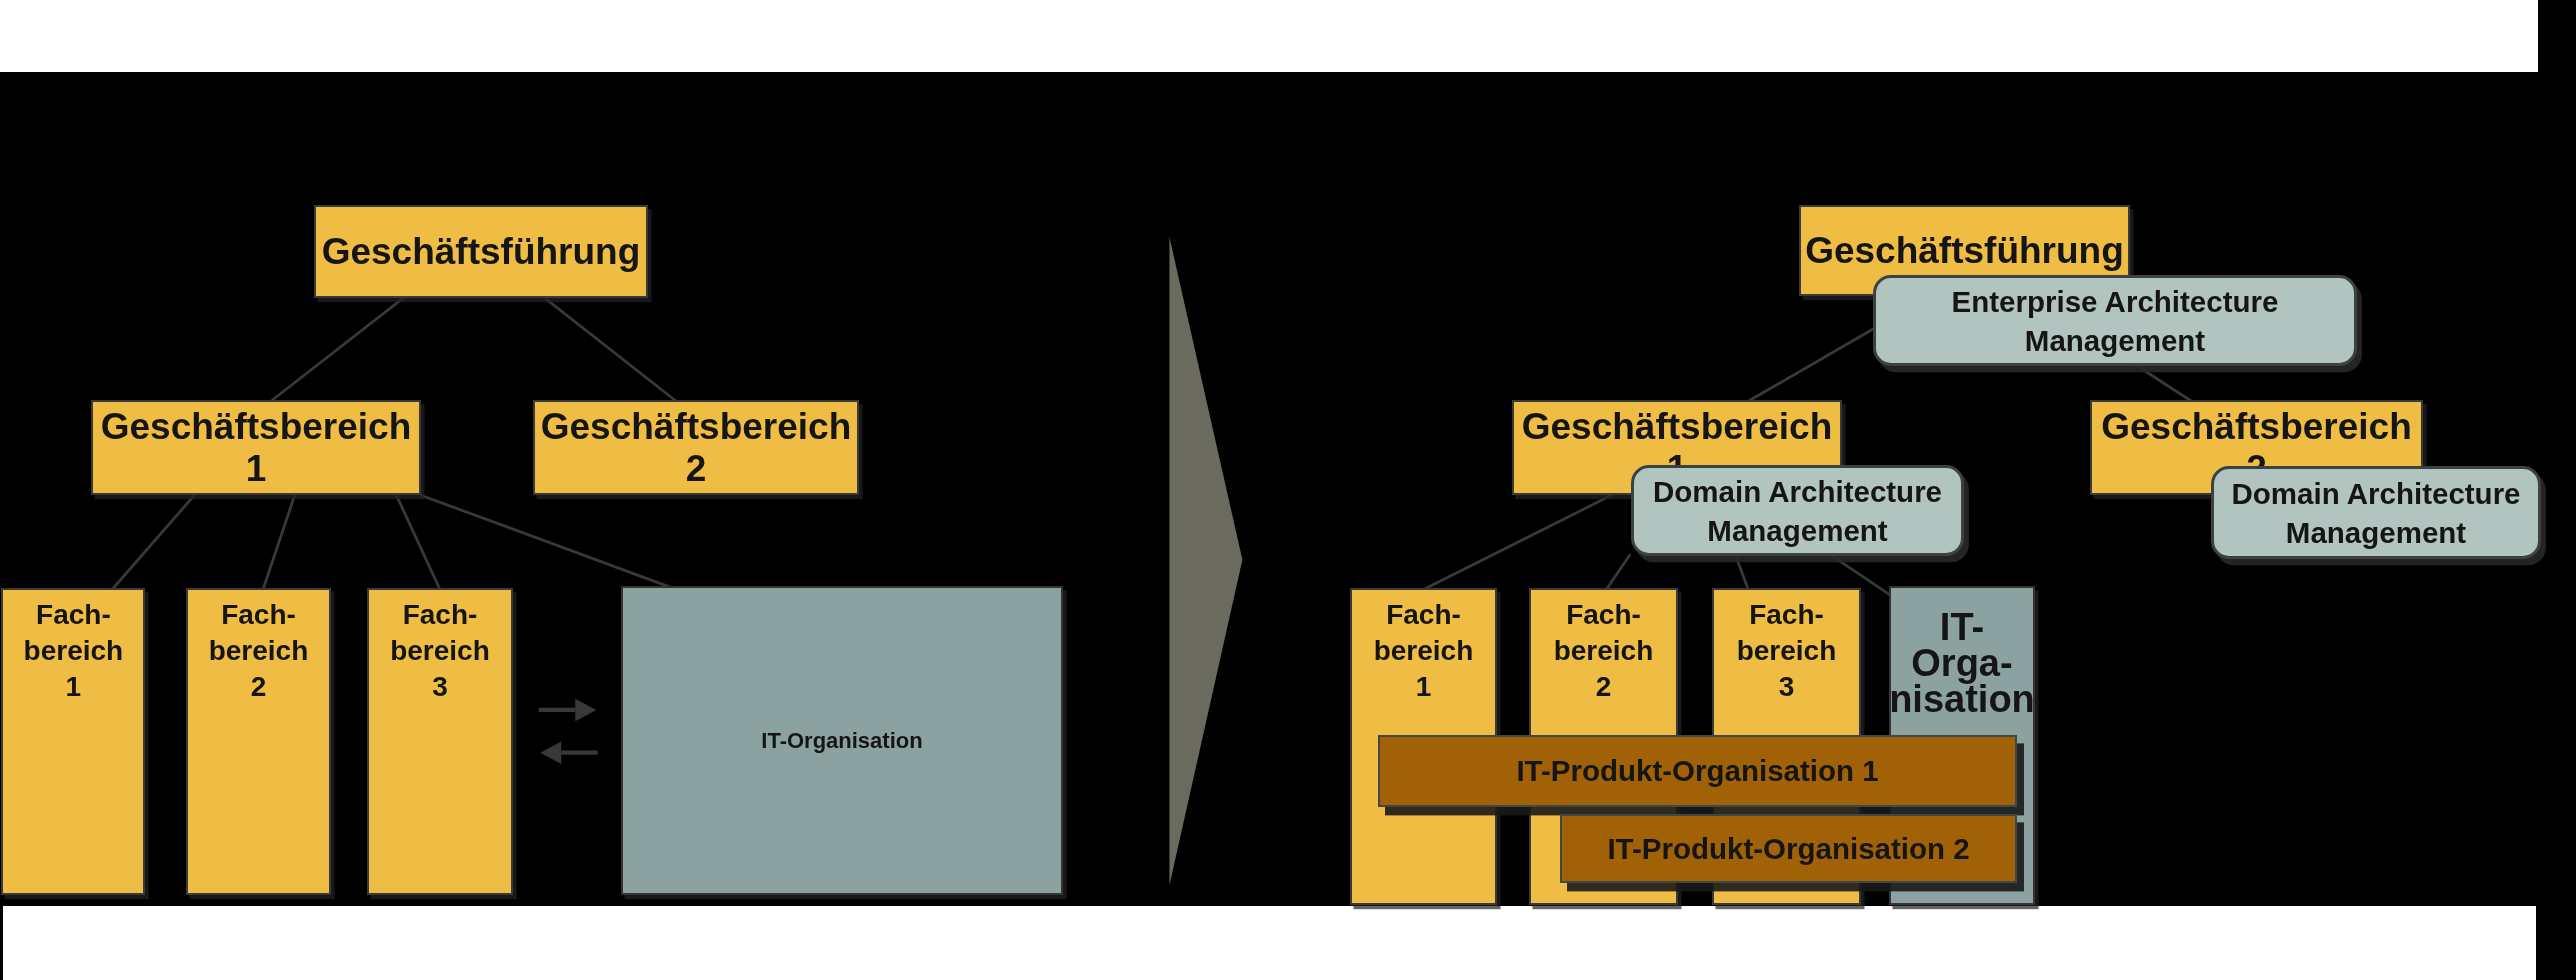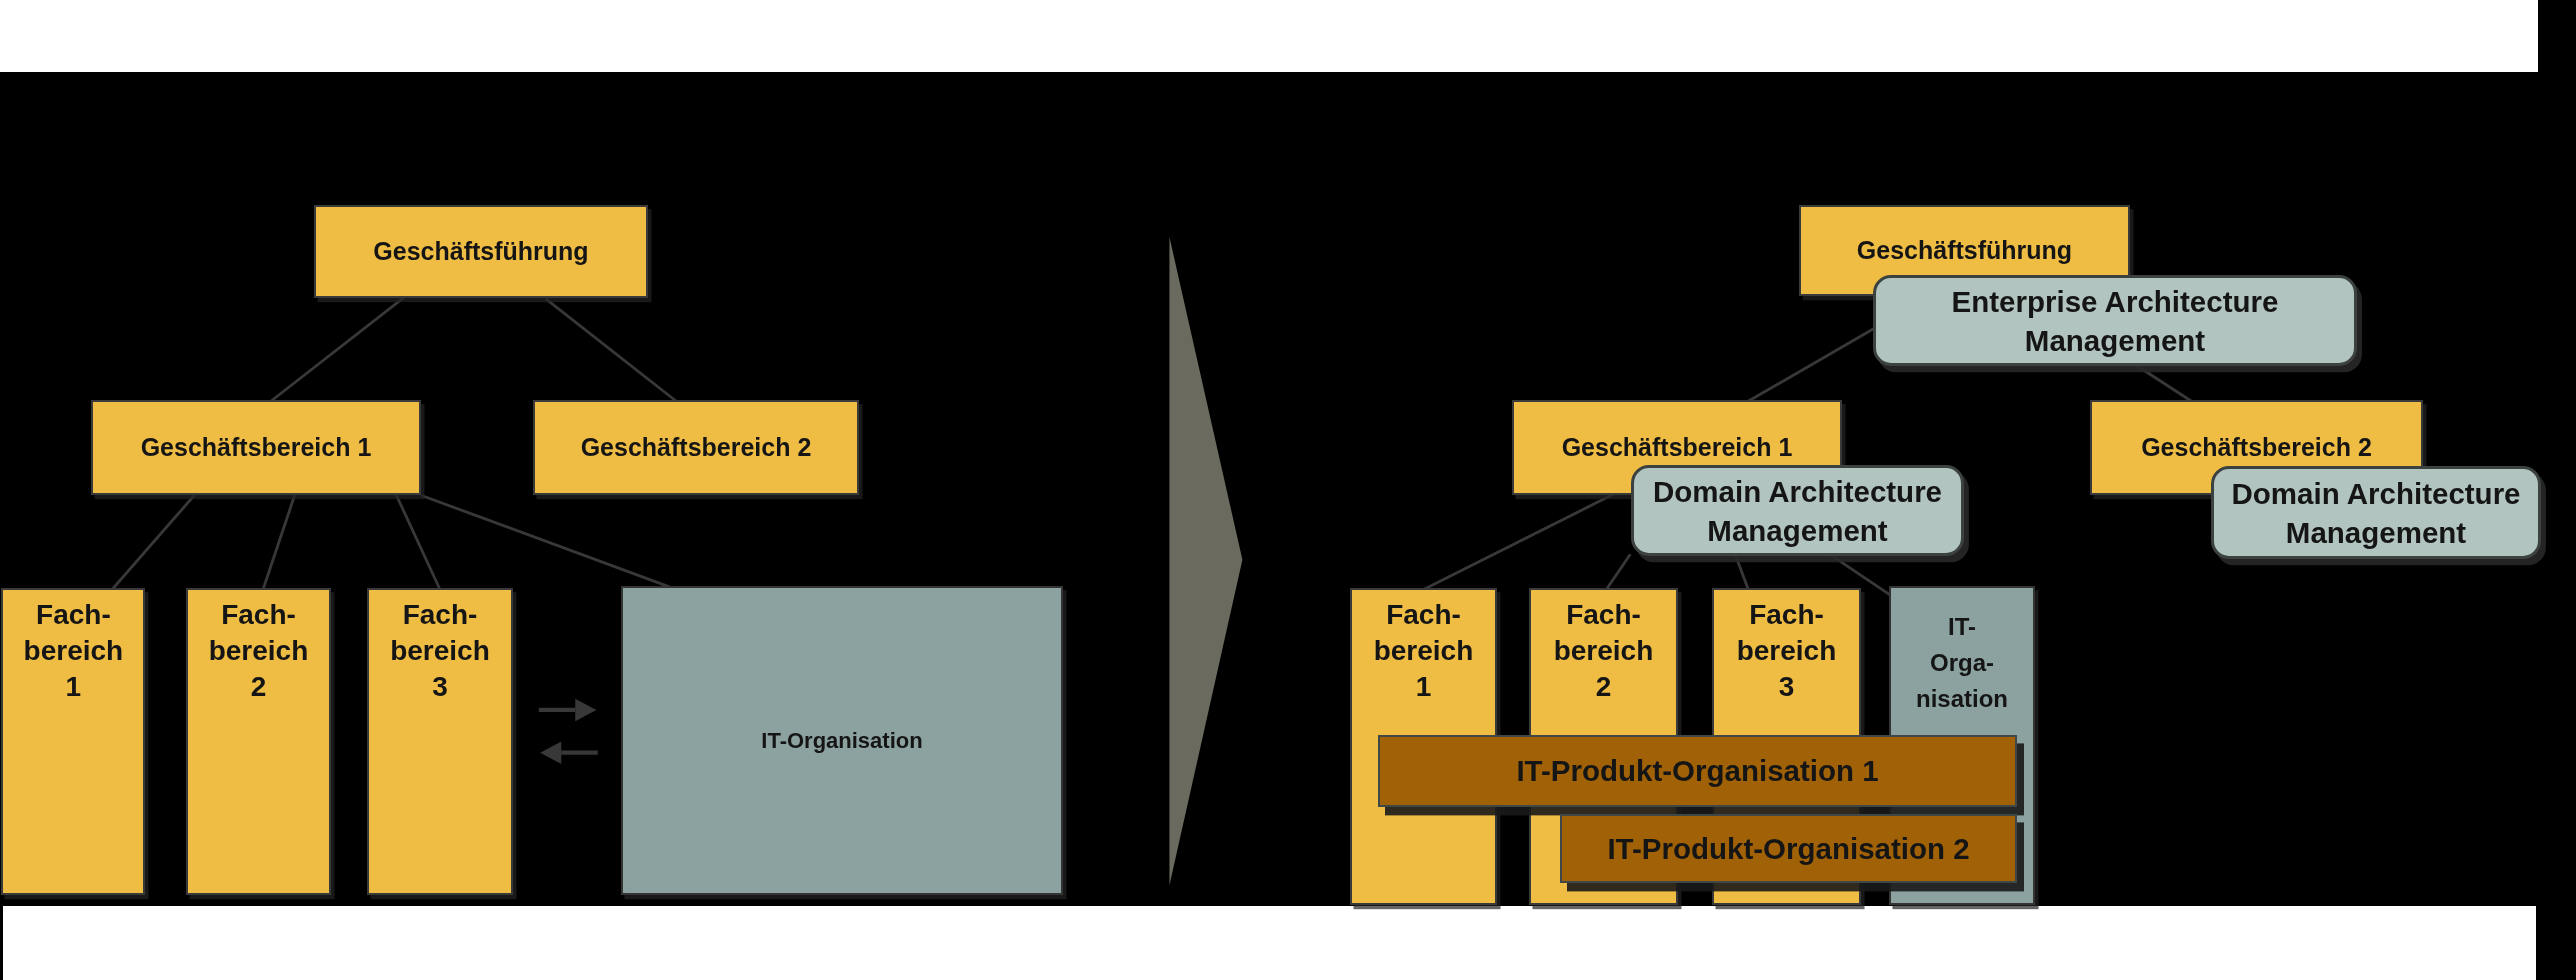--- a/index.html
+++ b/index.html
@@ -4,21 +4,21 @@
 <style>
   html,body{margin:0;padding:0;background:#000;}
   body{position:relative;width:2576px;height:980px;overflow:hidden;
        font-family:"Liberation Sans",sans-serif;font-weight:700;color:#151515;}
   .strip{position:absolute;background:#ffffff;}
   #strip-top{left:0;top:0;width:2538px;height:72px;}
   #strip-bottom{left:2.8px;top:906px;width:2533px;height:74px;}
   #connectors{position:absolute;left:0;top:0;width:2576px;height:980px;z-index:1;}
   .node{position:absolute;box-sizing:border-box;display:flex;align-items:center;justify-content:center;
         text-align:center;white-space:pre-line;}
-  .yellow{background:#efbd43;border:2.8px solid #3a3a3a;z-index:2;font-size:25px;
+  .yellow{background:#efbd43;border:2.8px solid #3a3a3a;z-index:2;font-size:37px;
           box-shadow:3.5px 4.2px 0 rgba(35,35,35,0.7);}
   .col{align-items:flex-start;font-size:28px;line-height:36px;padding-top:7px;}
   .teal{background:#8ba2a0;border:2.8px solid #343434;z-index:2;font-size:22px;
         box-shadow:3.5px 4.2px 0 rgba(35,35,35,0.7);}
   .rounded{background:#b1c4c0;border:3.5px solid #3c4240;border-radius:18px;z-index:3;
            font-size:29.5px;line-height:39px;box-shadow:4.9px 6.3px 0 rgba(40,40,40,0.9);}
   .bar{background:#a16207;border:2.8px solid #3f4846;z-index:4;font-size:29.5px;
        box-shadow:7px 8.4px 0 rgba(25,25,25,0.9);}
   
   #l-gf{left:314px;top:205px;width:334px;height:93px;}
@@ -101,18 +101,18 @@
 Management</div>
 <div id="r-fb1" class="node yellow col">Fach-
 bereich
 1</div>
 <div id="r-fb2" class="node yellow col">Fach-
 bereich
 2</div>
 <div id="r-fb3" class="node yellow col">Fach-
 bereich
 3</div>
-<div id="r-itorg" class="node teal" style="font-size:24px;line-height:36px;">IT-
+<div id="r-itorg" class="node teal" style="font-size:38px;line-height:36px;">IT-
 Orga-
 nisation</div>
 <div id="r-prod1" class="node bar">IT-Produkt-Organisation 1</div>
 <div id="r-prod2" class="node bar">IT-Produkt-Organisation 2</div>
 
 
 </body></html>

